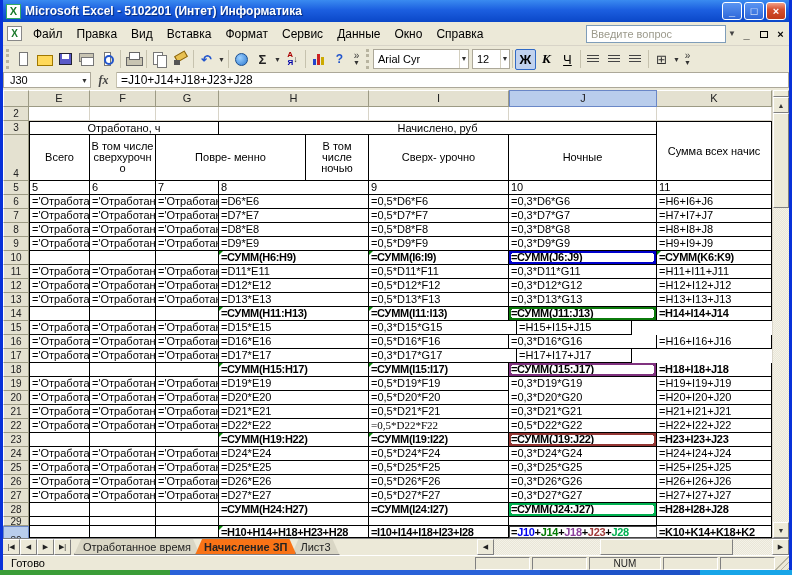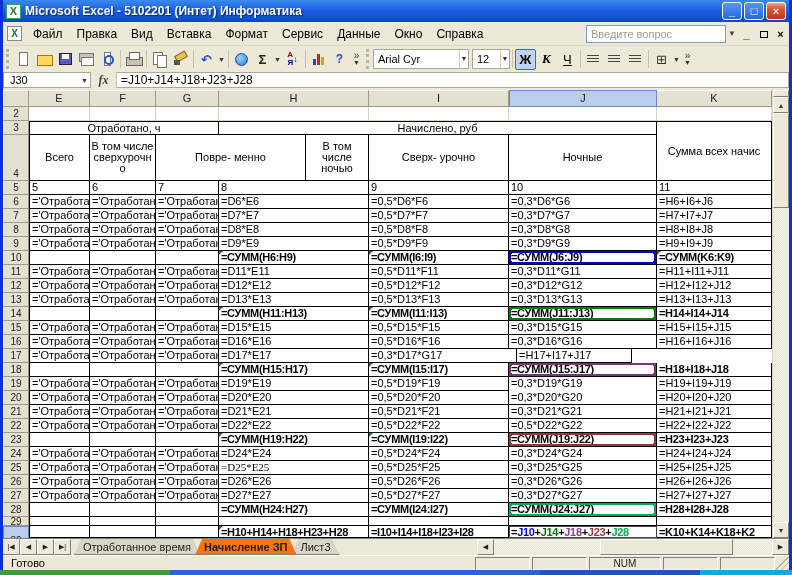--- a/index.html
+++ b/index.html
@@ -428,21 +428,20 @@
                 <div class="cell b" style="width: 150px; height: 14px;">=СУММ(H11:H13)<div class="tri"></div></div>
                 <div class="cell b" style="width: 140px; height: 14px;">=СУММ(I11:I13)<div class="tri"></div></div>
                 <div class="cell b" style="width: 148px; height: 14px;">=СУММ(J11:J13)<div class="refbox" style="border-color: rgb(11, 122, 11);"></div><div class="hndl" style="background: rgb(11, 122, 11); top: -1px; left: -1px;"></div><div class="hndl" style="background: rgb(11, 122, 11); top: -1px; right: -1px;"></div><div class="hndl" style="background: rgb(11, 122, 11); left: -1px; bottom: -1px;"></div><div class="hndl" style="background: rgb(11, 122, 11); bottom: -1px; right: -1px;"></div></div>
                 <div class="cell b" style="width: 115px; height: 14px;">=H14+I14+J14</div>
               </div>
               <div class="grid-row" style="height: 14px;">
                 <div class="cell borderedL" style="width: 61px; height: 14px;">='Отработан</div>
                 <div class="cell" style="width: 66px; height: 14px;">='Отработан</div>
                 <div class="cell" style="width: 63px; height: 14px;">='Отработан</div>
                 <div class="cell" style="width: 150px; height: 14px;">=D15*E15</div>
-                <div class="cell" style="width: 140px; height: 14px;">=0,5*D15*F15</div>
                 <div class="cell" style="width: 148px; height: 14px;">=0,3*D15*G15</div>
                 <div class="cell" style="width: 115px; height: 14px;">=H15+I15+J15</div>
               </div>
               <div class="grid-row" style="height: 14px;">
                 <div class="cell borderedL" style="width: 61px; height: 14px;">='Отработан</div>
                 <div class="cell" style="width: 66px; height: 14px;">='Отработан</div>
                 <div class="cell" style="width: 63px; height: 14px;">='Отработан</div>
                 <div class="cell" style="width: 150px; height: 14px;">=D16*E16</div>
                 <div class="cell" style="width: 140px; height: 14px;">=0,5*D16*F16</div>
                 <div class="cell" style="width: 148px; height: 14px;">=0,3*D16*G16</div>
@@ -490,21 +489,21 @@
                 <div class="cell" style="width: 150px; height: 14px;">=D21*E21</div>
                 <div class="cell" style="width: 140px; height: 14px;">=0,5*D21*F21</div>
                 <div class="cell" style="width: 148px; height: 14px;">=0,3*D21*G21</div>
                 <div class="cell" style="width: 115px; height: 14px;">=H21+I21+J21</div>
               </div>
               <div class="grid-row" style="height: 14px;">
                 <div class="cell borderedL" style="width: 61px; height: 14px;">='Отработан</div>
                 <div class="cell" style="width: 66px; height: 14px;">='Отработан</div>
                 <div class="cell" style="width: 63px; height: 14px;">='Отработан</div>
                 <div class="cell" style="width: 150px; height: 14px;">=D22*E22</div>
-                <div class="cell" style="width: 140px; height: 14px;">=0,5*D22*F22</div>
+                <div class="cell" style="width: 140px; height: 14px; font-family: Liberation Serif, serif;">=0,5*D22*F22</div>
                 <div class="cell" style="width: 148px; height: 14px;">=0,5*D22*G22</div>
                 <div class="cell" style="width: 115px; height: 14px;">=H22+I22+J22</div>
               </div>
               <div class="grid-row" style="height: 14px;">
                 <div class="cell borderedL b" style="width: 61px; height: 14px;"></div>
                 <div class="cell b" style="width: 66px; height: 14px;"></div>
                 <div class="cell b" style="width: 63px; height: 14px;"></div>
                 <div class="cell b" style="width: 150px; height: 14px;">=СУММ(H19:H22)<div class="tri"></div></div>
                 <div class="cell b" style="width: 140px; height: 14px;">=СУММ(I19:I22)<div class="tri"></div></div>
                 <div class="cell b" style="width: 148px; height: 14px;">=СУММ(J19:J22)<div class="refbox" style="border-color: rgb(149, 55, 52);"></div><div class="hndl" style="background: rgb(149, 55, 52); top: -1px; left: -1px;"></div><div class="hndl" style="background: rgb(149, 55, 52); top: -1px; right: -1px;"></div><div class="hndl" style="background: rgb(149, 55, 52); left: -1px; bottom: -1px;"></div><div class="hndl" style="background: rgb(149, 55, 52); bottom: -1px; right: -1px;"></div></div>
@@ -516,21 +515,21 @@
                 <div class="cell" style="width: 63px; height: 14px;">='Отработан</div>
                 <div class="cell" style="width: 150px; height: 14px;">=D24*E24</div>
                 <div class="cell" style="width: 140px; height: 14px;">=0,5*D24*F24</div>
                 <div class="cell" style="width: 148px; height: 14px;">=0,3*D24*G24</div>
                 <div class="cell" style="width: 115px; height: 14px;">=H24+I24+J24</div>
               </div>
               <div class="grid-row" style="height: 14px;">
                 <div class="cell borderedL" style="width: 61px; height: 14px;">='Отработан</div>
                 <div class="cell" style="width: 66px; height: 14px;">='Отработан</div>
                 <div class="cell" style="width: 63px; height: 14px;">='Отработан</div>
-                <div class="cell" style="width: 150px; height: 14px; font-family: Liberation Serif, serif;">=D25*E25</div>
+                <div class="cell" style="width: 150px; height: 14px;">=D25*E25</div>
                 <div class="cell" style="width: 140px; height: 14px;">=0,5*D25*F25</div>
                 <div class="cell" style="width: 148px; height: 14px;">=0,3*D25*G25</div>
                 <div class="cell" style="width: 115px; height: 14px;">=H25+I25+J25</div>
               </div>
               <div class="grid-row" style="height: 14px;">
                 <div class="cell borderedL" style="width: 61px; height: 14px;">='Отработан</div>
                 <div class="cell" style="width: 66px; height: 14px;">='Отработан</div>
                 <div class="cell" style="width: 63px; height: 14px;">='Отработан</div>
                 <div class="cell" style="width: 150px; height: 14px;">=D26*E26</div>
                 <div class="cell" style="width: 140px; height: 14px;">=0,5*D26*F26</div>

